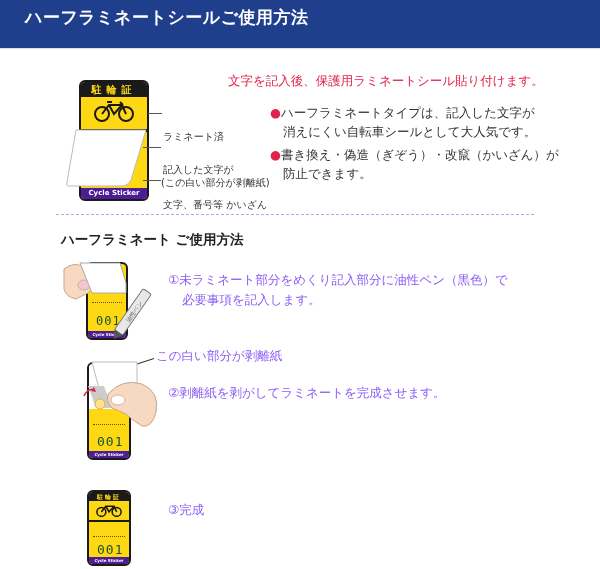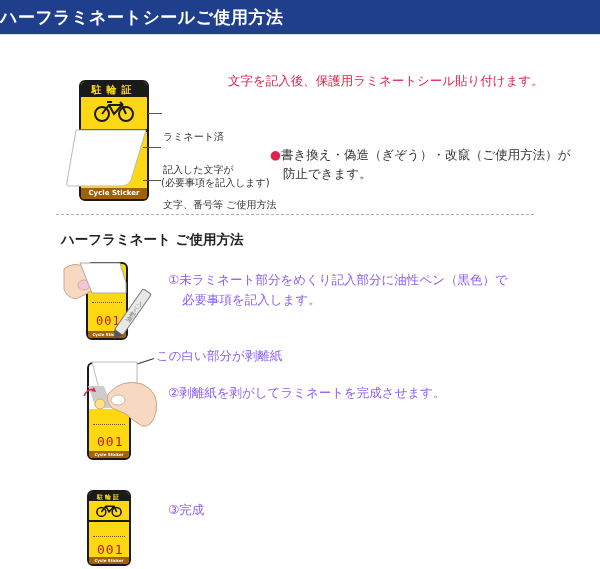--- a/index.html
+++ b/index.html
@@ -1,38 +1,38 @@
 <!DOCTYPE html>
 <html><head>
 <meta charset="utf-8">
 <style>
   * { box-sizing: border-box; margin: 0; padding: 0; }
   html, body { width: 600px; height: 569px; background: #ffffff; overflow: hidden; }
   body { font-family: "DejaVu Sans", "Liberation Sans", sans-serif; color: #222; position: relative; }
 
   .header {
-    position: absolute; left: 0; top: 0; width: 600px; height: 35px;
+    position: absolute; left: 0; top: 0; width: 600px; height: 49px;
     background: #1f3f8c; color: #fff;
-    font-size: 17px; font-weight: bold; line-height: 35px; padding-left: 0;
+    font-size: 17px; font-weight: bold; line-height: 35px; padding-left: 25px;
     letter-spacing: 0.5px;
     border-bottom: 1px solid #d9dde8;
   }
 
   .abs { position: absolute; }
 
   
   .sticker {
     position: absolute; background: #ffd814; border-radius: 6px; overflow: hidden;
     border: 2px solid #1a1a1a;
   }
   .sticker .top { background: #1a1a1a; color: #ffd814; font-weight: bold; text-align: center; }
-  .sticker .bottom { position: absolute; left: 0; right: 0; bottom: 0; background: #a16207; color: #fff; text-align: center; font-weight: bold; }
+  .sticker .bottom { position: absolute; left: 0; right: 0; bottom: 0; background: #4c1d95; color: #fff; text-align: center; font-weight: bold; }
   .sticker .bar { position: absolute; left: 0; right: 0; background: #1a1a1a; }
   .sticker .dots { position: absolute; left: 4px; right: 4px; border-top: 1px dotted #6b5300; }
-  .sticker .num { position: absolute; left: 8px; color: #b91c1c; font-family: "DejaVu Sans Mono", monospace; letter-spacing: 1px; }
+  .sticker .num { position: absolute; left: 8px; color: #14532d; font-family: "DejaVu Sans Mono", monospace; letter-spacing: 1px; }
   .sticker .bike { position: absolute; left: 0; right: 0; display: flex; justify-content: center; }
 
   .label { font-size: 10px; color: #333; white-space: nowrap; margin-top: 24px; }
   .leader { position: absolute; height: 1px; background: #555; }
 
   .red-note { color: #e0224a; font-size: 12.5px; }
   .bullet-text { font-size: 12.5px; color: #333; line-height: 19px; }
   .bullet-dot { color: #e0224a; }
 
   .divider { position: absolute; left: 56px; width: 478px; top: 214px; border-top: 1px dashed #9ab8dc; }
@@ -63,29 +63,31 @@
 <svg class="abs" style="left:66px; top:128px;" width="82" height="60" viewBox="0 0 82 60">
   <path d="M10 2 L80 2 L65 52 Q62 58 55 58 L2 58 Q0 58 1 54 Z" fill="#ffffff" stroke="#bbbbbb" stroke-width="1"></path>
 </svg>
 
 <div class="leader" style="left:148px; top:113px; width:14px;"></div>
 <div class="leader" style="left:143px; top:147px; width:18px;"></div>
 <div class="leader" style="left:143px; top:180px; width:18px;"></div>
 
 <div class="abs label" style="left:163px; top:106px;">ラミネート済</div>
 <div class="abs label" style="left:163px; top:139px;">記入した文字が</div>
-<div class="abs label" style="left:161px; top:152px;">(必要事項を記入します)</div>
-<div class="abs label" style="left:163px; top:174px;">文字、番号等 ご使用方法</div>
+<div class="abs label" style="left:161px; top:152px;">(この白い部分が剥離紙)</div>
+<div class="abs label" style="left:163px; top:174px;">文字、番号等 かいざん</div>
 
 <div class="abs red-note" style="left:228px; top:73px;text-align:right;">文字を記入後、保護用ラミネートシール貼り付けます。</div>
 
 <div class="abs bullet-text" style="left:270px; top:103px;">
+  <div><span class="bullet-dot">●</span><span>ハーフラミネートタイプは、記入した文字が</span></div>
+  <div style="padding-left:13px;">消えにくい自転車シールとして大人気です。</div>
 </div>
 <div class="abs bullet-text" style="left:270px; top:145px;">
-  <div><span class="bullet-dot">●</span><span>書き換え・偽造（ぎぞう）・改竄（ご使用方法）が</span></div>
+  <div><span class="bullet-dot">●</span><span>書き換え・偽造（ぎぞう）・改竄（かいざん）が</span></div>
   <div style="padding-left:13px;">防止できます。</div>
 </div>
 
 <div class="divider"></div>
 
 <div class="abs section-title" style="left:61px; top:231px;">ハーフラミネート ご使用方法</div>
 
 <div class="sticker" style="left:86px; top:262px; width:42px; height:78px;">
   <div class="dots" style="top:38px;"></div>
   <div class="num" style="top:50px; font-size:12px;">001</div>

